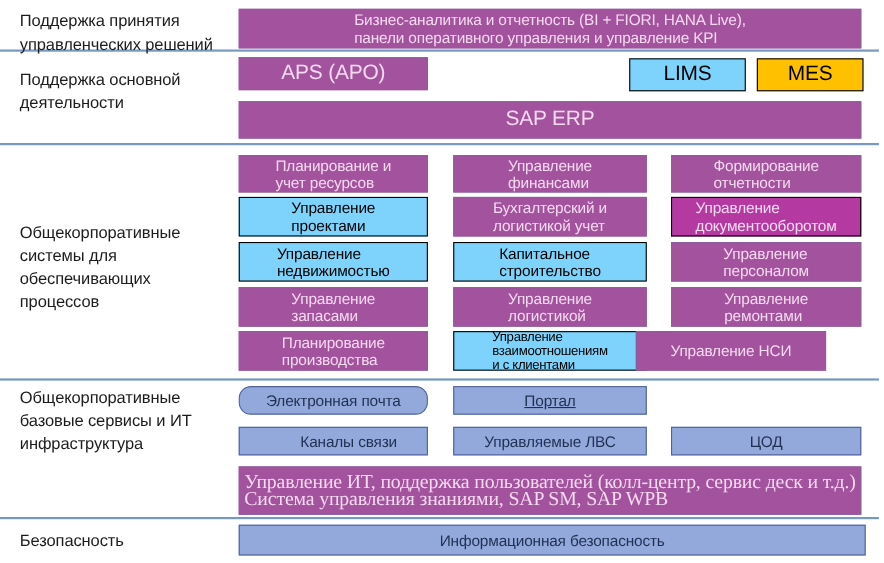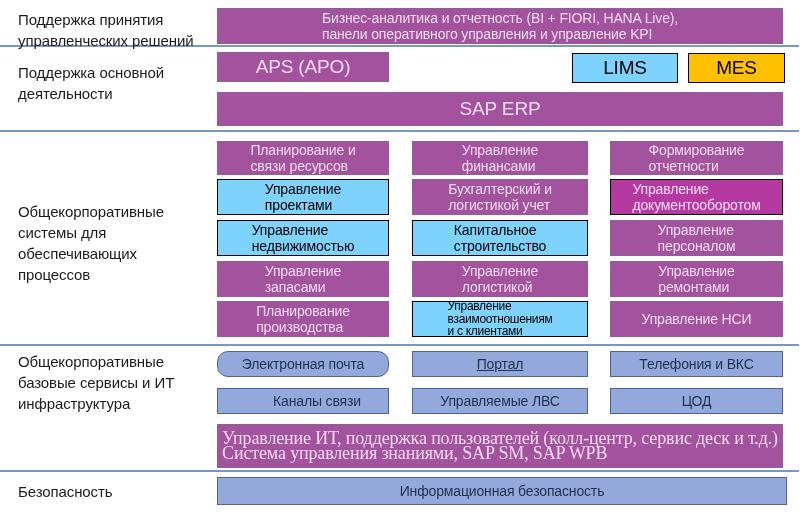--- a/index.html
+++ b/index.html
@@ -45,21 +45,21 @@
 базовые сервисы и ИТ
 инфраструктура</div>
     <div class="label" style="left: 18px; top: 481px;">Безопасность</div>
     <div class="box purple" style="left: 217px; top: 8px; width: 566px; height: 36px;">Бизнес-аналитика и отчетность (BI + FIORI, HANA Live),
 панели оперативного управления и управление KPI</div>
     <div class="box purple fs15" style="left: 217px; top: 52px; width: 172px; height: 30px;">APS (APO)</div>
     <div class="box white fs15" style="left: 572px; top: 53px; width: 106px; height: 30px;">LIMS</div>
     <div class="box amber fs15" style="left: 688px; top: 53px; width: 97px; height: 30px;">MES</div>
     <div class="box purple fs15" style="left: 217px; top: 92px; width: 566px; height: 34px;">SAP ERP</div>
     <div class="box purple" style="left: 217px; top: 141px; width: 172px; height: 34px;">Планирование и
-связи ресурсов</div>
+учет ресурсов</div>
     <div class="box purple" style="left: 412px; top: 141px; width: 176px; height: 34px;">Управление
 финансами</div>
     <div class="box purple" style="left: 610px; top: 141px; width: 173px; height: 34px;">Формирование
 отчетности</div>
     <div class="box white" style="left: 217px; top: 179px; width: 172px; height: 36px;">Управление
 проектами</div>
     <div class="box purple" style="left: 412px; top: 179px; width: 176px; height: 36px;">Бухгалтерский и
 логистикой учет</div>
     <div class="box magenta" style="left: 610px; top: 179px; width: 173px; height: 36px;">Управление
 документооборотом</div>
@@ -73,23 +73,22 @@
 запасами</div>
     <div class="box purple" style="left: 412px; top: 261px; width: 176px; height: 36px;">Управление
 логистикой</div>
     <div class="box purple" style="left: 610px; top: 261px; width: 173px; height: 36px;">Управление
 ремонтами</div>
     <div class="box purple" style="left: 217px; top: 301px; width: 172px; height: 36px;">Планирование
 производства</div>
     <div class="box white small" style="left: 412px; top: 301px; width: 176px; height: 36px;">Управление
 взаимоотношениям
 и с клиентами</div>
-    <div class="box purple" style="left: 610px; top: 301px; width: 173px; height: 36px;">Управление НСИ</div>
+    <div class="box purple" style="left: 578px; top: 301px; width: 173px; height: 36px;">Управление НСИ</div>
     <div class="box blue" style="left: 217px; top: 351px; width: 172px; height: 26px; border-radius: 11px;">Электронная почта</div>
     <div class="box blue" style="left: 412px; top: 351px; width: 176px; height: 26px; text-decoration: underline;">Портал</div>
-    <div class="box blue" style="left: 610px; top: 351px; width: 173px; height: 26px;">Телефония и ВКС</div>
     <div class="box blue" style="left: 217px; top: 388px; width: 172px; height: 26px; padding-left: 28px;">Каналы связи</div>
     <div class="box blue" style="left: 412px; top: 388px; width: 176px; height: 26px;">Управляемые ЛВС</div>
     <div class="box blue" style="left: 610px; top: 388px; width: 173px; height: 26px;">ЦОД</div>
     <div class="box purple wide-it" style="left: 217px; top: 424px; width: 566px; height: 44px;">Управление ИТ, поддержка пользователей (колл-центр, сервис деск и т.д.)
 Система управления знаниями, SAP SM, SAP WPB</div>
     <div class="box blue" style="left: 217px; top: 477px; width: 570px; height: 28px;">Информационная безопасность</div>
   </div>
 
 </body></html>

